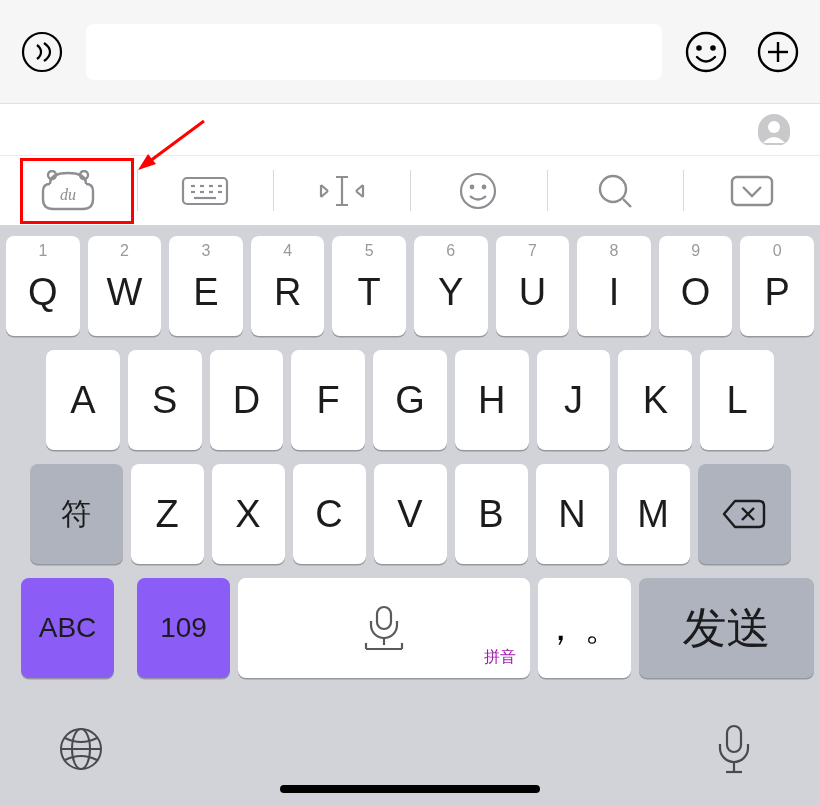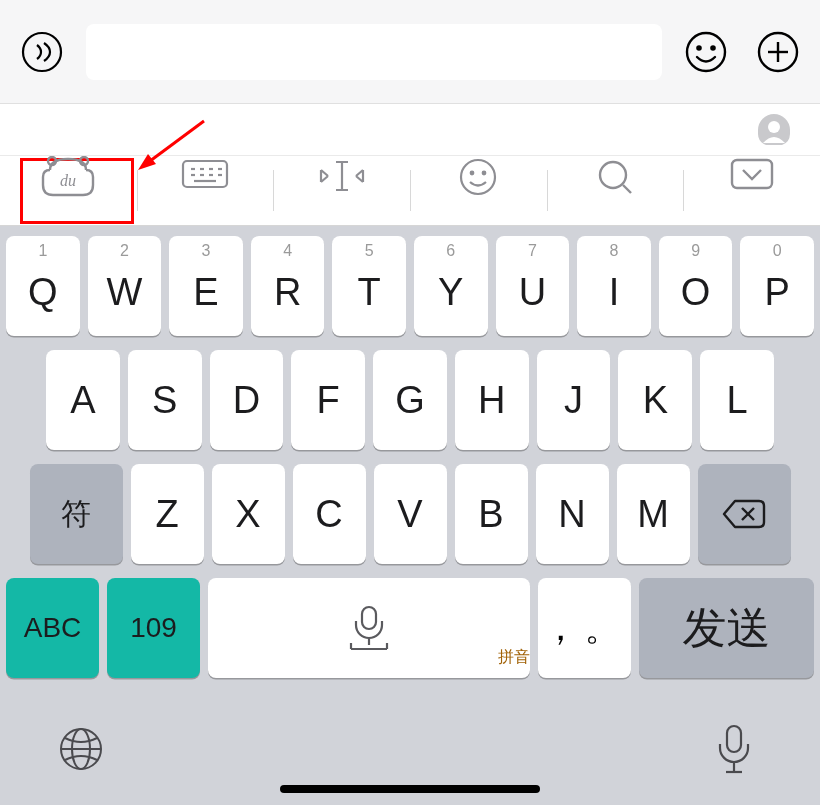--- a/index.html
+++ b/index.html
@@ -9,46 +9,46 @@
   .topbar { height: 104px; background:#f6f6f7; border-bottom:1px solid #e0e0e0; display:flex; align-items:center; padding:0 14px; gap:16px; }
   .icon-btn { width:56px; height:56px; display:flex; align-items:center; justify-content:center; color:#222; }
   .chat-input { flex:1; height:56px; background:#fff; border-radius:8px; }
   
   
   .subbar { height:52px; position:relative; background:#fff; border-bottom:1px solid #eaeaea; }
   .avatar { position:absolute; right:26px; top:6px; width:40px; height:40px; }
   
   
   .toolbar { height:70px; background:#fff; display:flex; align-items:stretch; border-bottom:1px solid #d6d6d6; position:relative; }
-  .tool-cell { flex:1; display:flex; justify-content:center; color:#8e8e93; position:relative; }
+  .tool-cell { flex:1; display:flex; align-items:center; justify-content:center; color:#8e8e93; position:relative; }
   .tool-sep { position:absolute; left:0; top:14px; bottom:14px; width:1px; background:#d8d8d8; }
   
   
   .highlight-box { position:absolute; left:20px; top:2px; width:114px; height:66px; border:3px solid #ff0000; pointer-events:none; }
   .arrow { position:absolute; left:134px; top:-40px; pointer-events:none; }
   
   
   .keyboard { height:579px; background:#d1d3d9; padding:10px 6px 0 6px; display:flex; flex-direction:column; }
   .krow { display:flex; gap:8px; margin-bottom:14px; justify-content:center; }
   .key { background:#fff; border-radius:8px; box-shadow:0 1.5px 0 rgba(0,0,0,0.28); height:100px; position:relative; display:flex; align-items:center; justify-content:center; }
   .key.letter { flex:1; min-width:0; }
   .key .num { position:absolute; top:6px; left:0; right:0; text-align:center; font-size:16px; color:#9a9a9a; font-weight:400; }
   .key .main { font-size:38px; font-weight:400; color:#1c1c1e; line-height:1; margin-top:12px; }
   
   .row2 { padding:0 40px; }
   .row3 .key.letter { flex:0 0 73px; }
   .key.func { background:#aeb3bd; flex:0 0 93px; display:flex; align-items:center; justify-content:center; }
   .key.func .main { font-size:30px; margin-top:0; }
   
   .row4 .key { height:100px; }
-  .row4 .small { flex:0 0 93px; background:#14b8a6; font-size:28px; color:#1c1c1e; }
+  .row4 .small { flex:0 0 93px; background:#8b5cf6; font-size:28px; color:#1c1c1e;margin-left:15px; }
   .row4 .space { flex:1; background:#fff; position:relative; }
   .row4 .punct { flex:0 0 93px; background:#fff; font-size:36px; letter-spacing:6px; }
   .row4 .send { flex:0 0 175px; background:#aeb3bd; font-size:44px; color:#1c1c1e; }
-  .space .pinyin { position:absolute; right:0; bottom:10px; font-size:16px; color:#a16207; }
+  .space .pinyin { position:absolute; right:14px; bottom:10px; font-size:16px; color:#a21caf; }
   
   .bottom-row { flex:1; display:flex; align-items:center; justify-content:space-between; padding:0 58px 0 50px; }
   .home-indicator { position:absolute; bottom:12px; left:50%; transform:translateX(-50%); width:260px; height:8px; border-radius:4px; background:#000; }
   
   svg { display:block; }
 </style>
 </head>
 <body>
 
 <div class="topbar">

